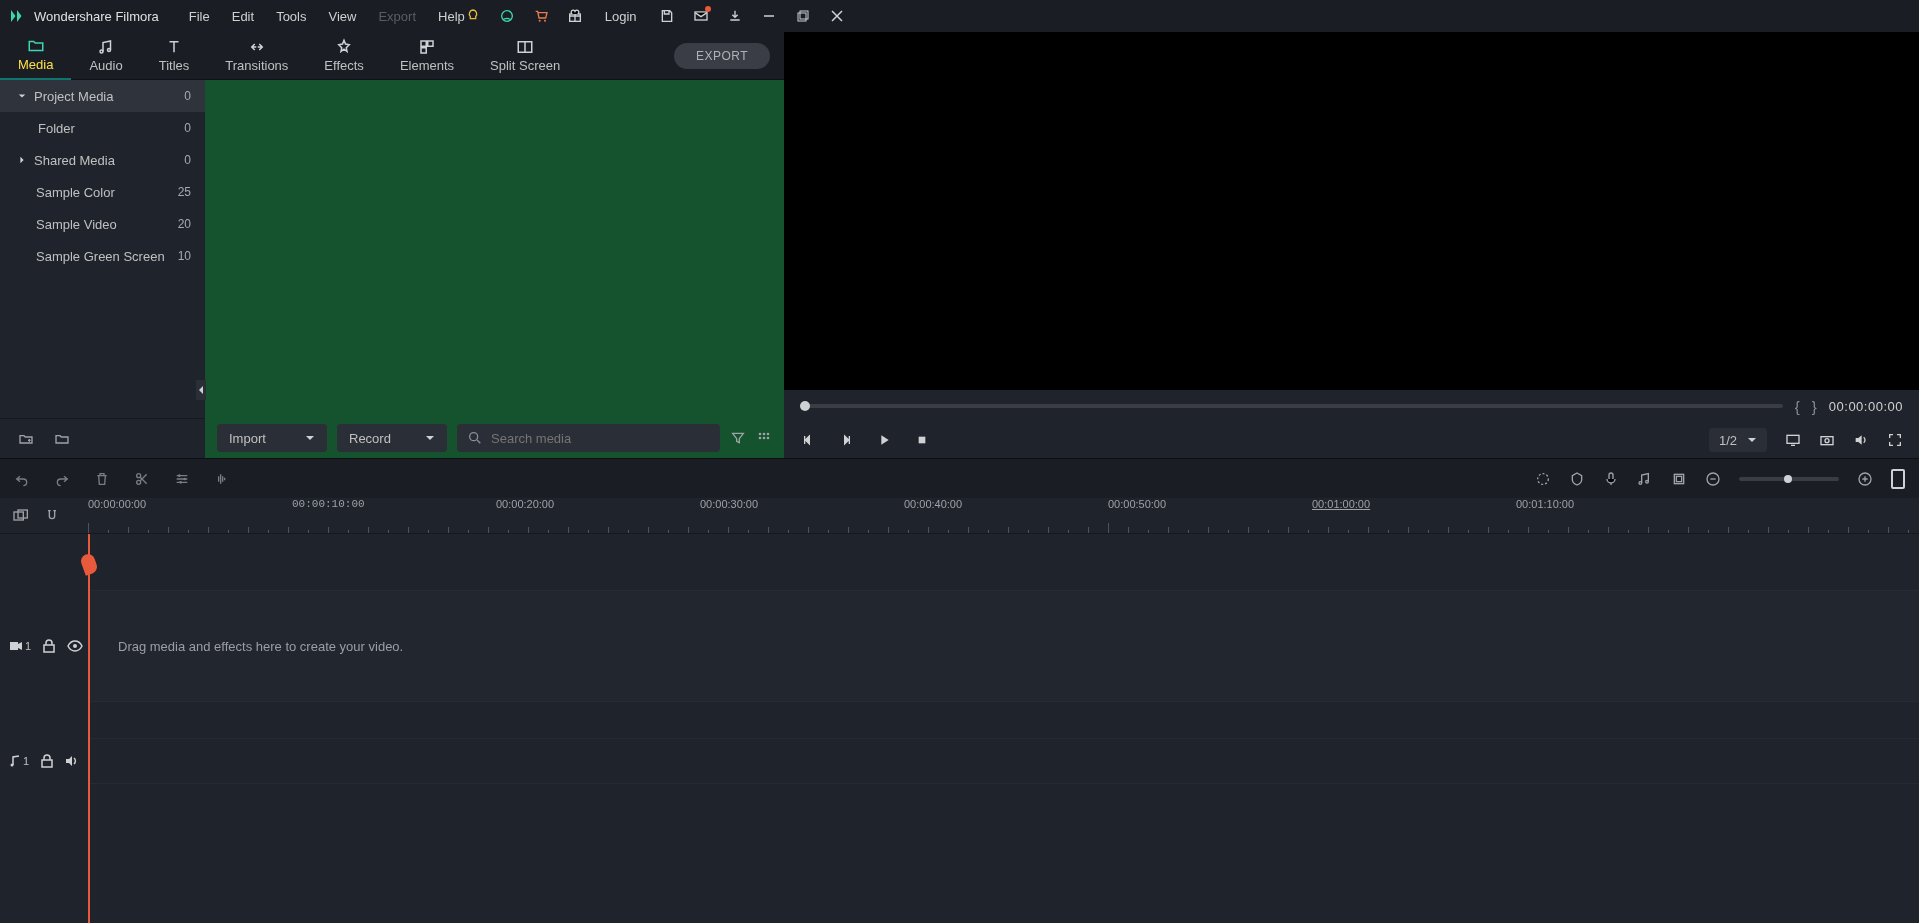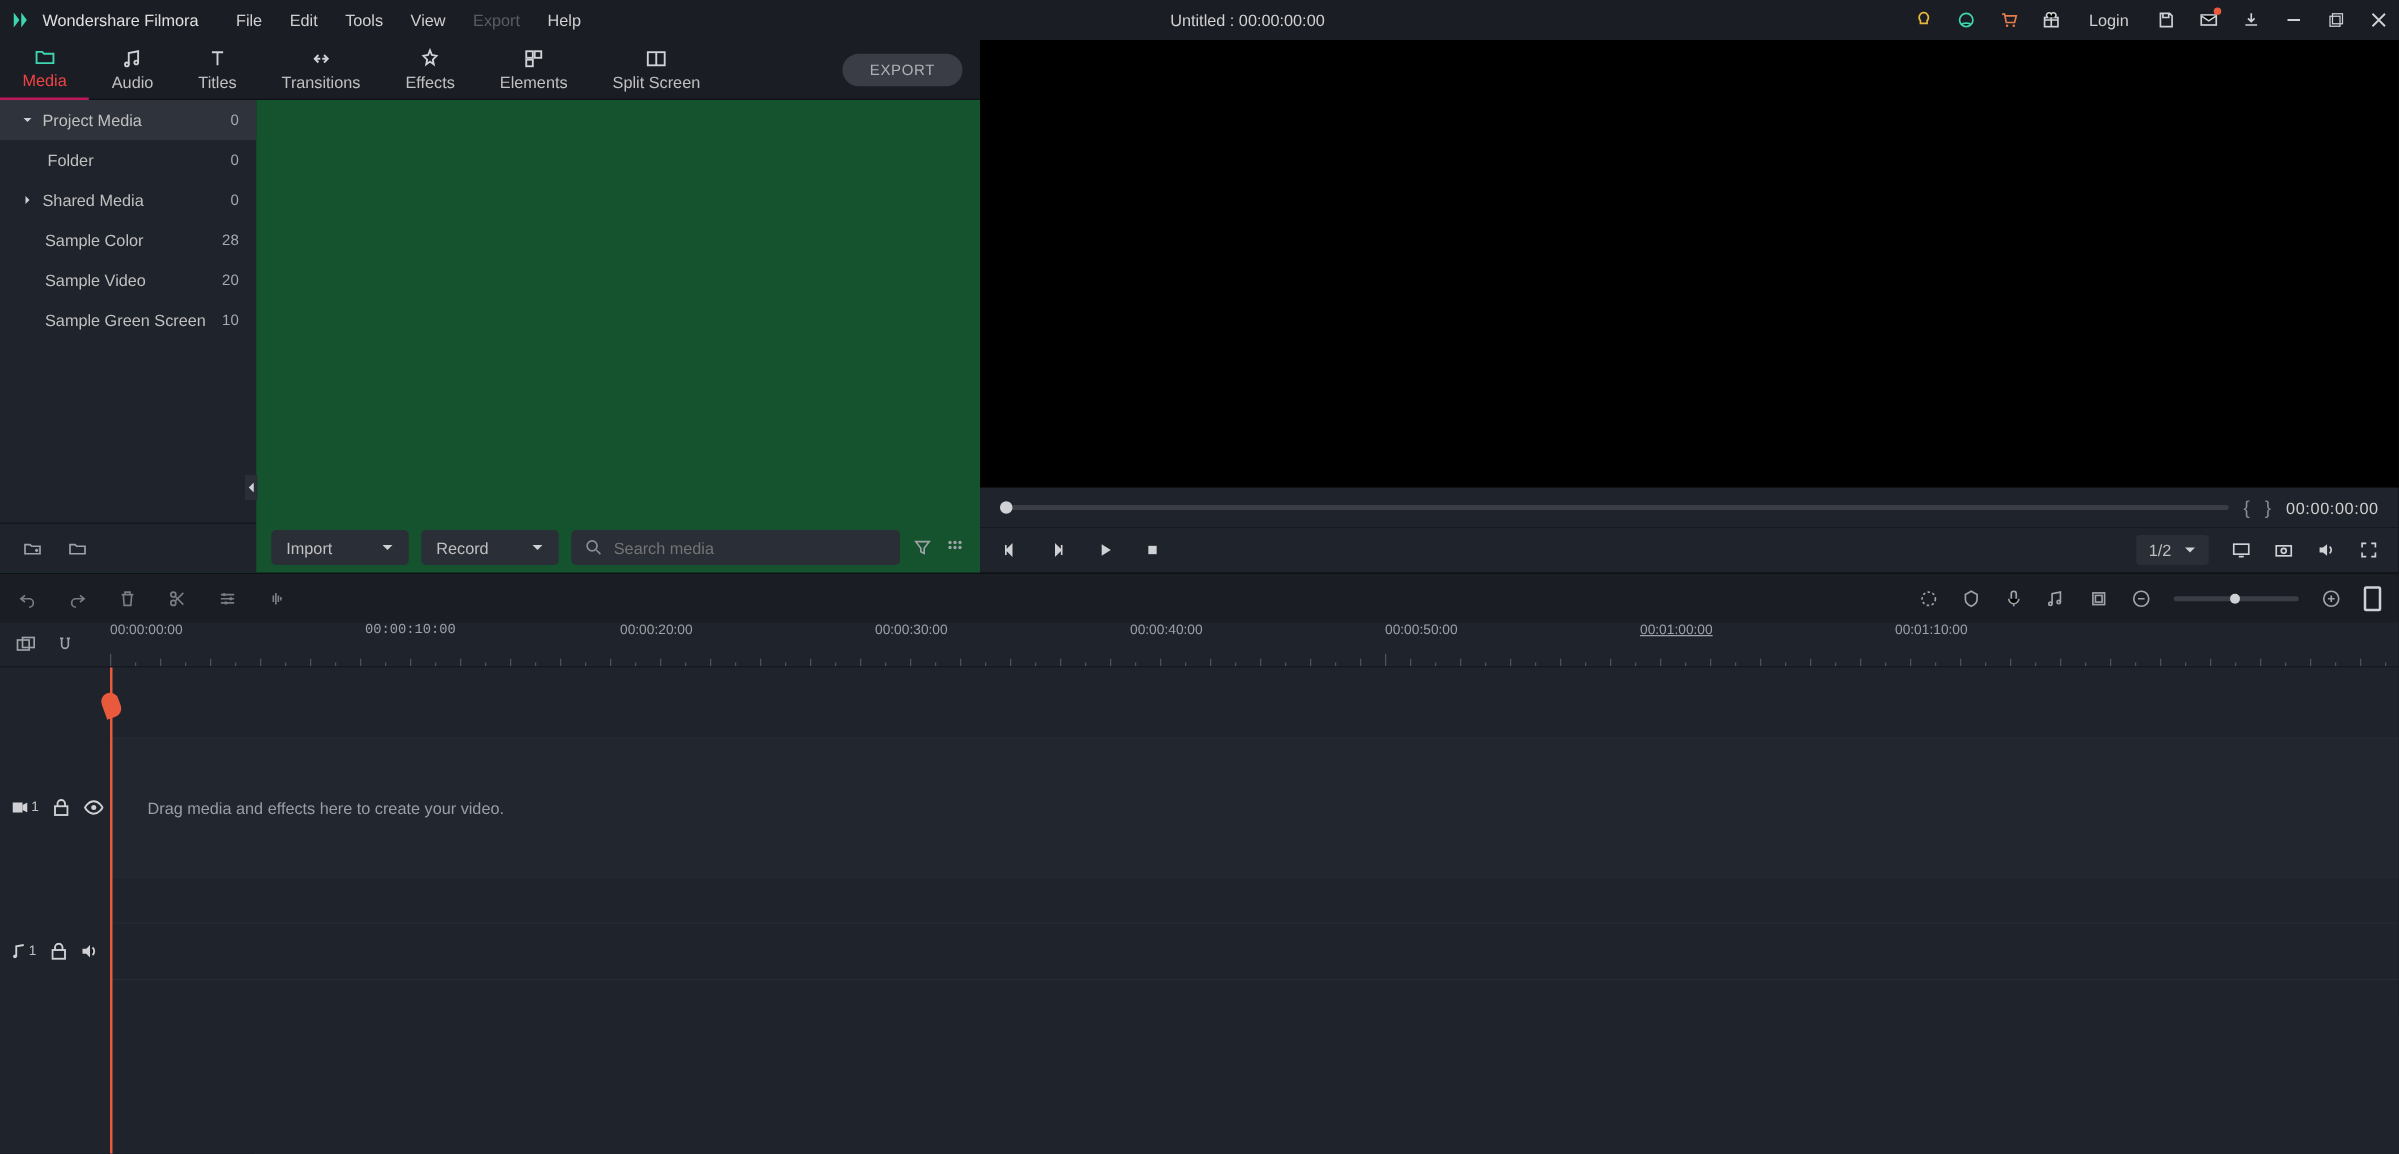--- a/index.html
+++ b/index.html
@@ -16,21 +16,21 @@
 .title-right { display:flex; align-items:center; gap:18px; }
 .title-right .ic { width:16px; height:16px; cursor:pointer; }
 .login { color:#d0d0d0; cursor:pointer; padding:0 4px; }
 .winbtn { width:16px; height:16px; cursor:pointer; display:flex; align-items:center; justify-content:center; }
 
 
 .toppanel { height:426px; display:flex; }
 .left-col { width:784px; display:flex; flex-direction:column; }
 .tabs-row { height:48px; background:#1a1d24; display:flex; align-items:center; border-bottom:1px solid #0f1116; }
 .tab { display:flex; flex-direction:column; align-items:center; justify-content:center; padding:4px 18px; height:48px; cursor:pointer; gap:2px; }
-.tab.active { color:#ef4444; border-bottom:2px solid #be185d; }
+.tab.active { color:#fde047; border-bottom:2px solid #0f766e; }
 .tab .tic { width:18px; height:18px; }
 .export-btn { margin-left:auto; margin-right:14px; background:#3a3d45; color:#aeb1b6; border-radius:16px; padding:6px 22px; cursor:pointer; font-size:12px; letter-spacing:.5px; }
 
 
 .media-area { flex:1; display:flex; background:#14532d; }
 .sidebar { width:205px; background:#1f232b; display:flex; flex-direction:column; }
 .side-list { flex:1; }
 .side-item { height:32px; display:flex; align-items:center; padding:0 14px 0 18px; cursor:pointer; justify-content:space-between; }
 .side-item.sel { background:#2e333c; }
 .side-item .lbl { display:flex; align-items:center; gap:8px; }
@@ -106,21 +106,20 @@
     </svg>
   <span class="app-name">Wondershare Filmora</span>
   <div class="menu">
     <span>File</span>
     <span>Edit</span>
     <span>Tools</span>
     <span>View</span>
     <span class="disabled">Export</span>
     <span>Help</span>
   </div>
-  <div class="title-center">Untitled : 00:00:00:00</div>
   <div class="title-right">
     <svg class="ic" viewBox="0 0 24 24">
         <path fill="none" stroke="#e8b83e" stroke-width="2" d="M12 3a6 6 0 00-4 10v3h8v-3a6 6 0 00-4-10z"></path>
       </svg>
     <svg class="ic" viewBox="0 0 24 24">
         <circle cx="12" cy="12" r="8" fill="none" stroke="#3dd6b0" stroke-width="2"></circle>
         <path stroke="#3dd6b0" stroke-width="2" d="M6 18c2-3 10-3 12 0"></path>
       </svg>
     <svg class="ic" viewBox="0 0 24 24">
         <path fill="none" stroke="#e77b4a" stroke-width="2" d="M4 5h3l2 10h10l2-8H8"></path>
@@ -241,21 +240,21 @@
                   <path fill="#cfd1d5" d="M3 1l4 4-4 4z"></path>
                 </svg>
                 <span>Shared Media</span>
               </span>
             <span class="count">0</span>
           </div>
           <div class="side-item">
             <span class="lbl" style="padding-left:18px">
                 <span>Sample Color</span>
               </span>
-            <span class="count">28</span>
+            <span class="count">25</span>
           </div>
           <div class="side-item">
             <span class="lbl" style="padding-left:18px">
                 <span>Sample Video</span>
               </span>
             <span class="count">20</span>
           </div>
           <div class="side-item">
             <span class="lbl" style="padding-left:18px">
                 <span>Sample Green Screen</span>

